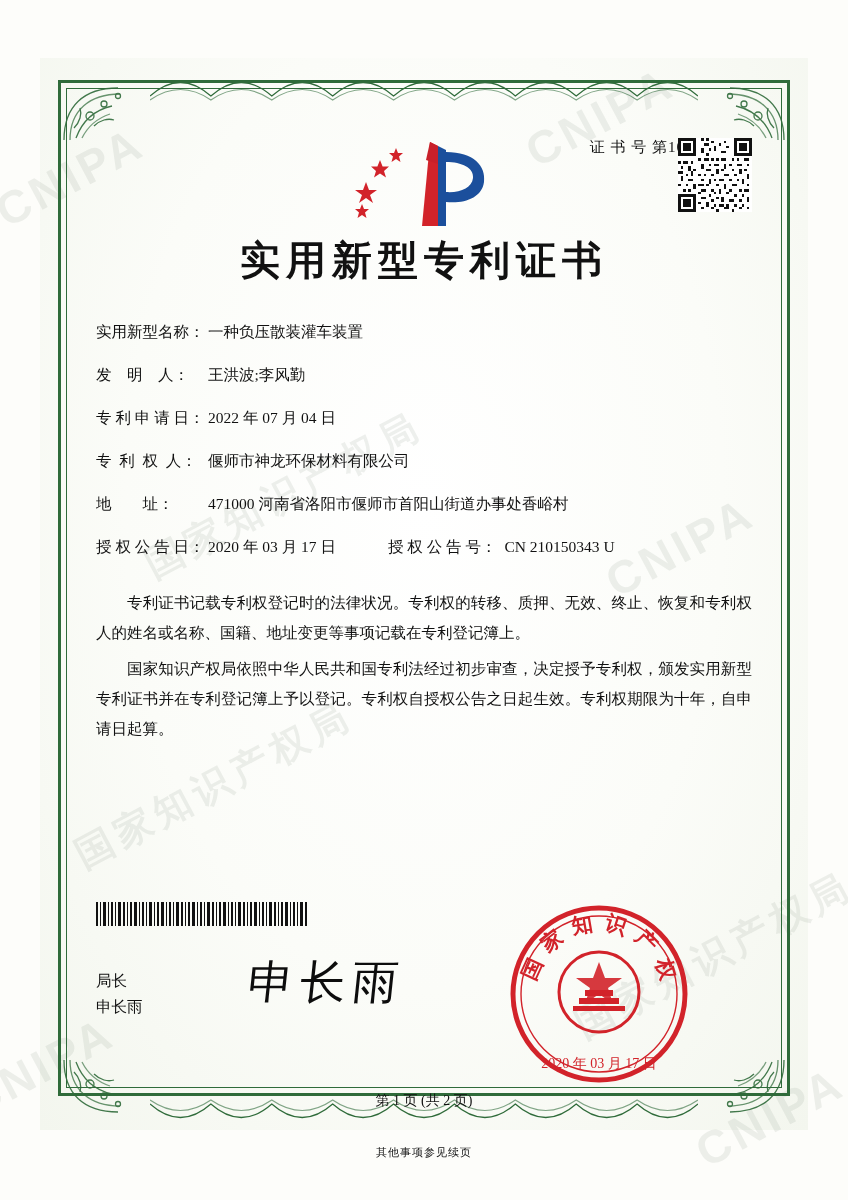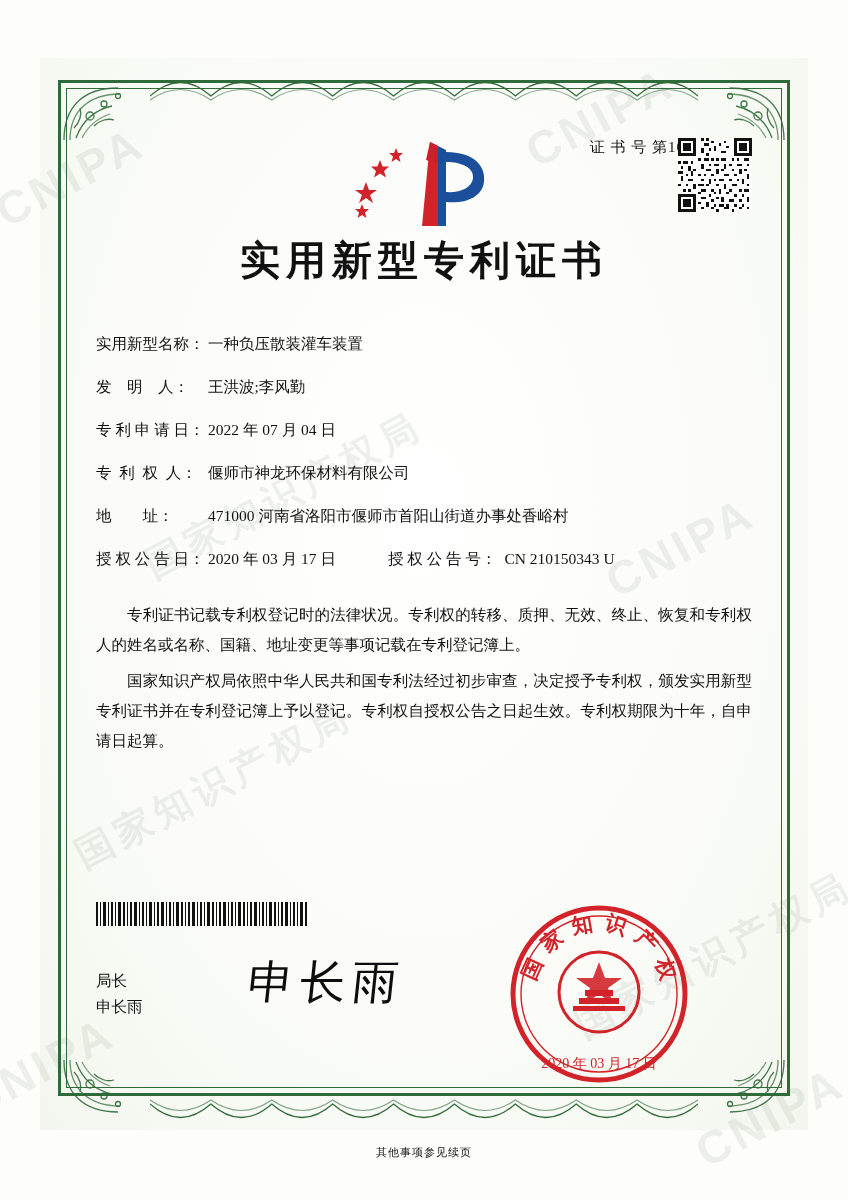--- a/index.html
+++ b/index.html
@@ -111,21 +111,21 @@
     text-align: center;
     font-size: 40px;
     font-weight: bold;
     letter-spacing: 6px;
     color: #111;
     margin-top: 76px;
     font-family: "Liberation Serif", "DejaVu Serif", serif;
   }
 
   .fields {
-    margin-top: 46px;
+    margin-top: 34px;
     font-size: 15.5px;
     color: #111;
   }
   .field-row {
     display: flex;
     align-items: baseline;
     margin-bottom: 22px;
   }
   .field-label {
     width: 112px;
@@ -572,14 +572,15 @@
       <defs>
         <path id="sealArc" d="M 94 94 m -64,0 a 64,64 0 1,1 128,0" fill="none"></path>
       </defs>
       <text font-family="'Liberation Serif', serif" font-size="21" font-weight="bold" fill="#d2232a" letter-spacing="10">
         <textPath href="#sealArc" startOffset="6%">国家知识产权局</textPath>
       </text>
       <text x="94" y="168" text-anchor="middle" font-family="'Liberation Serif', serif" font-size="14" fill="#d2232a">2020 年 03 月 17 日</text>
     </svg>
   </div>
 
+  <div class="footer-page">第 1 页 (共 2 页)</div>
   <div class="footer-note">其他事项参见续页</div>
 </div>
 
 </body></html>

